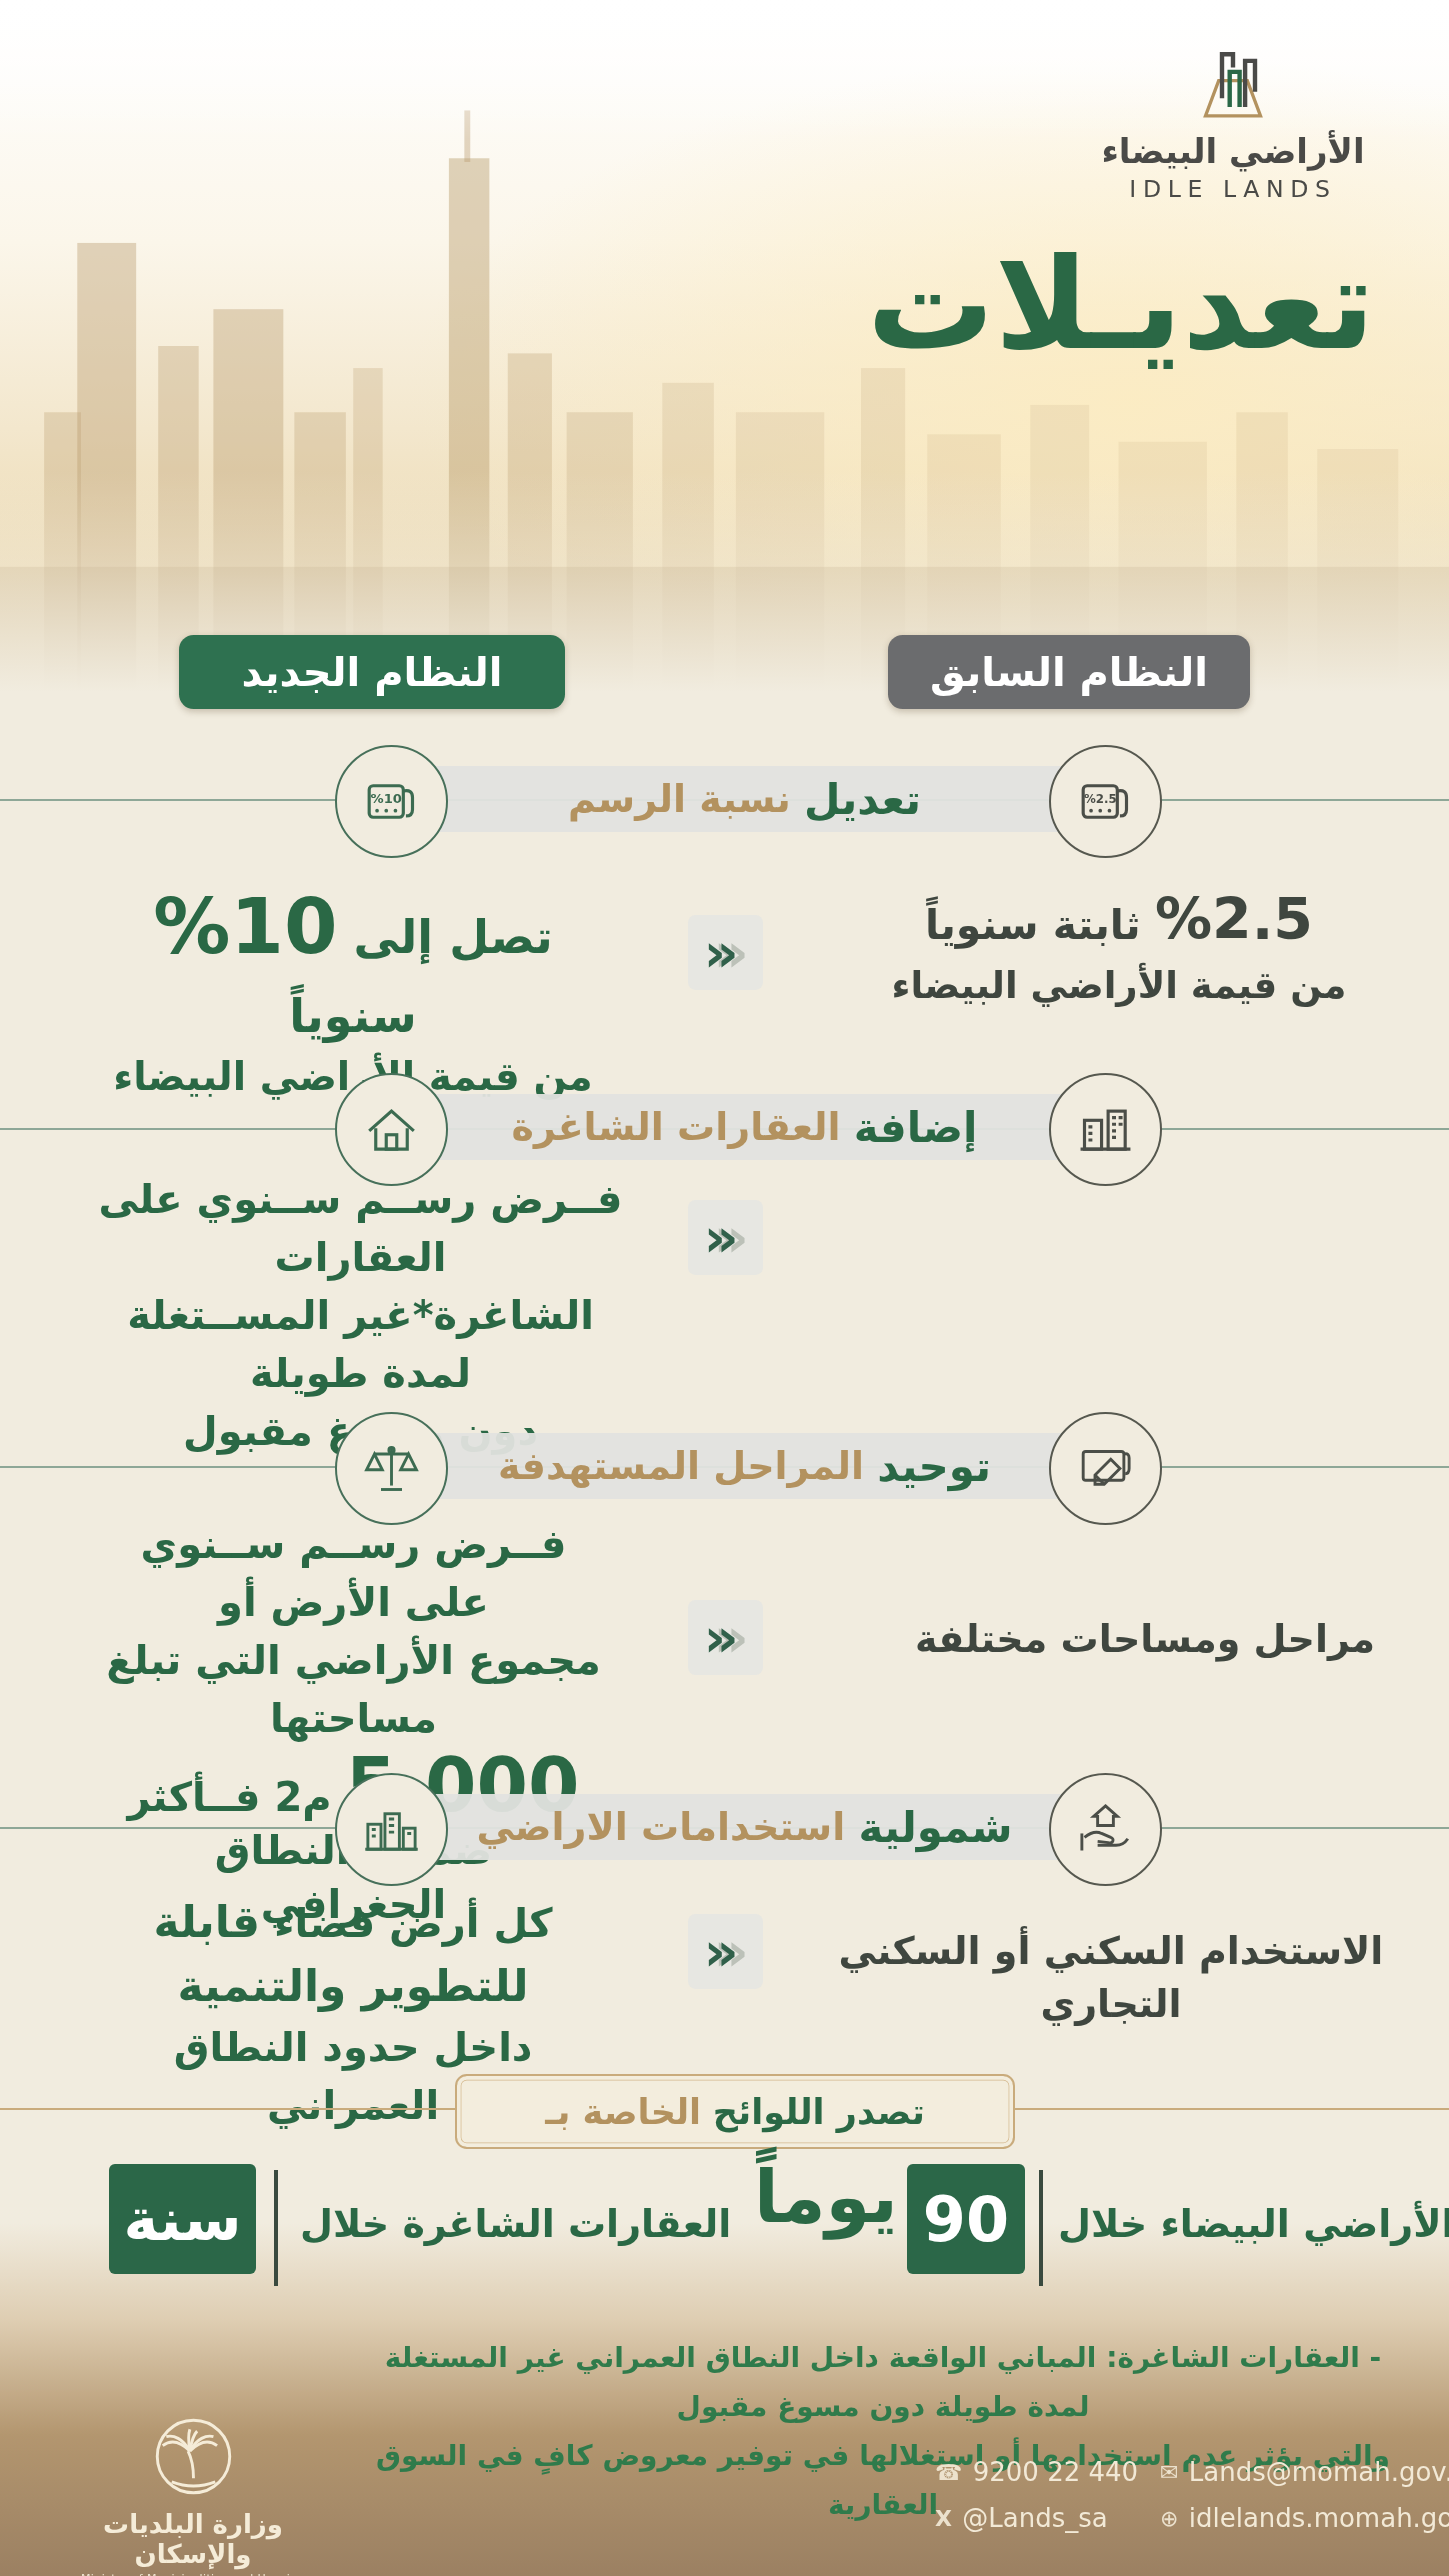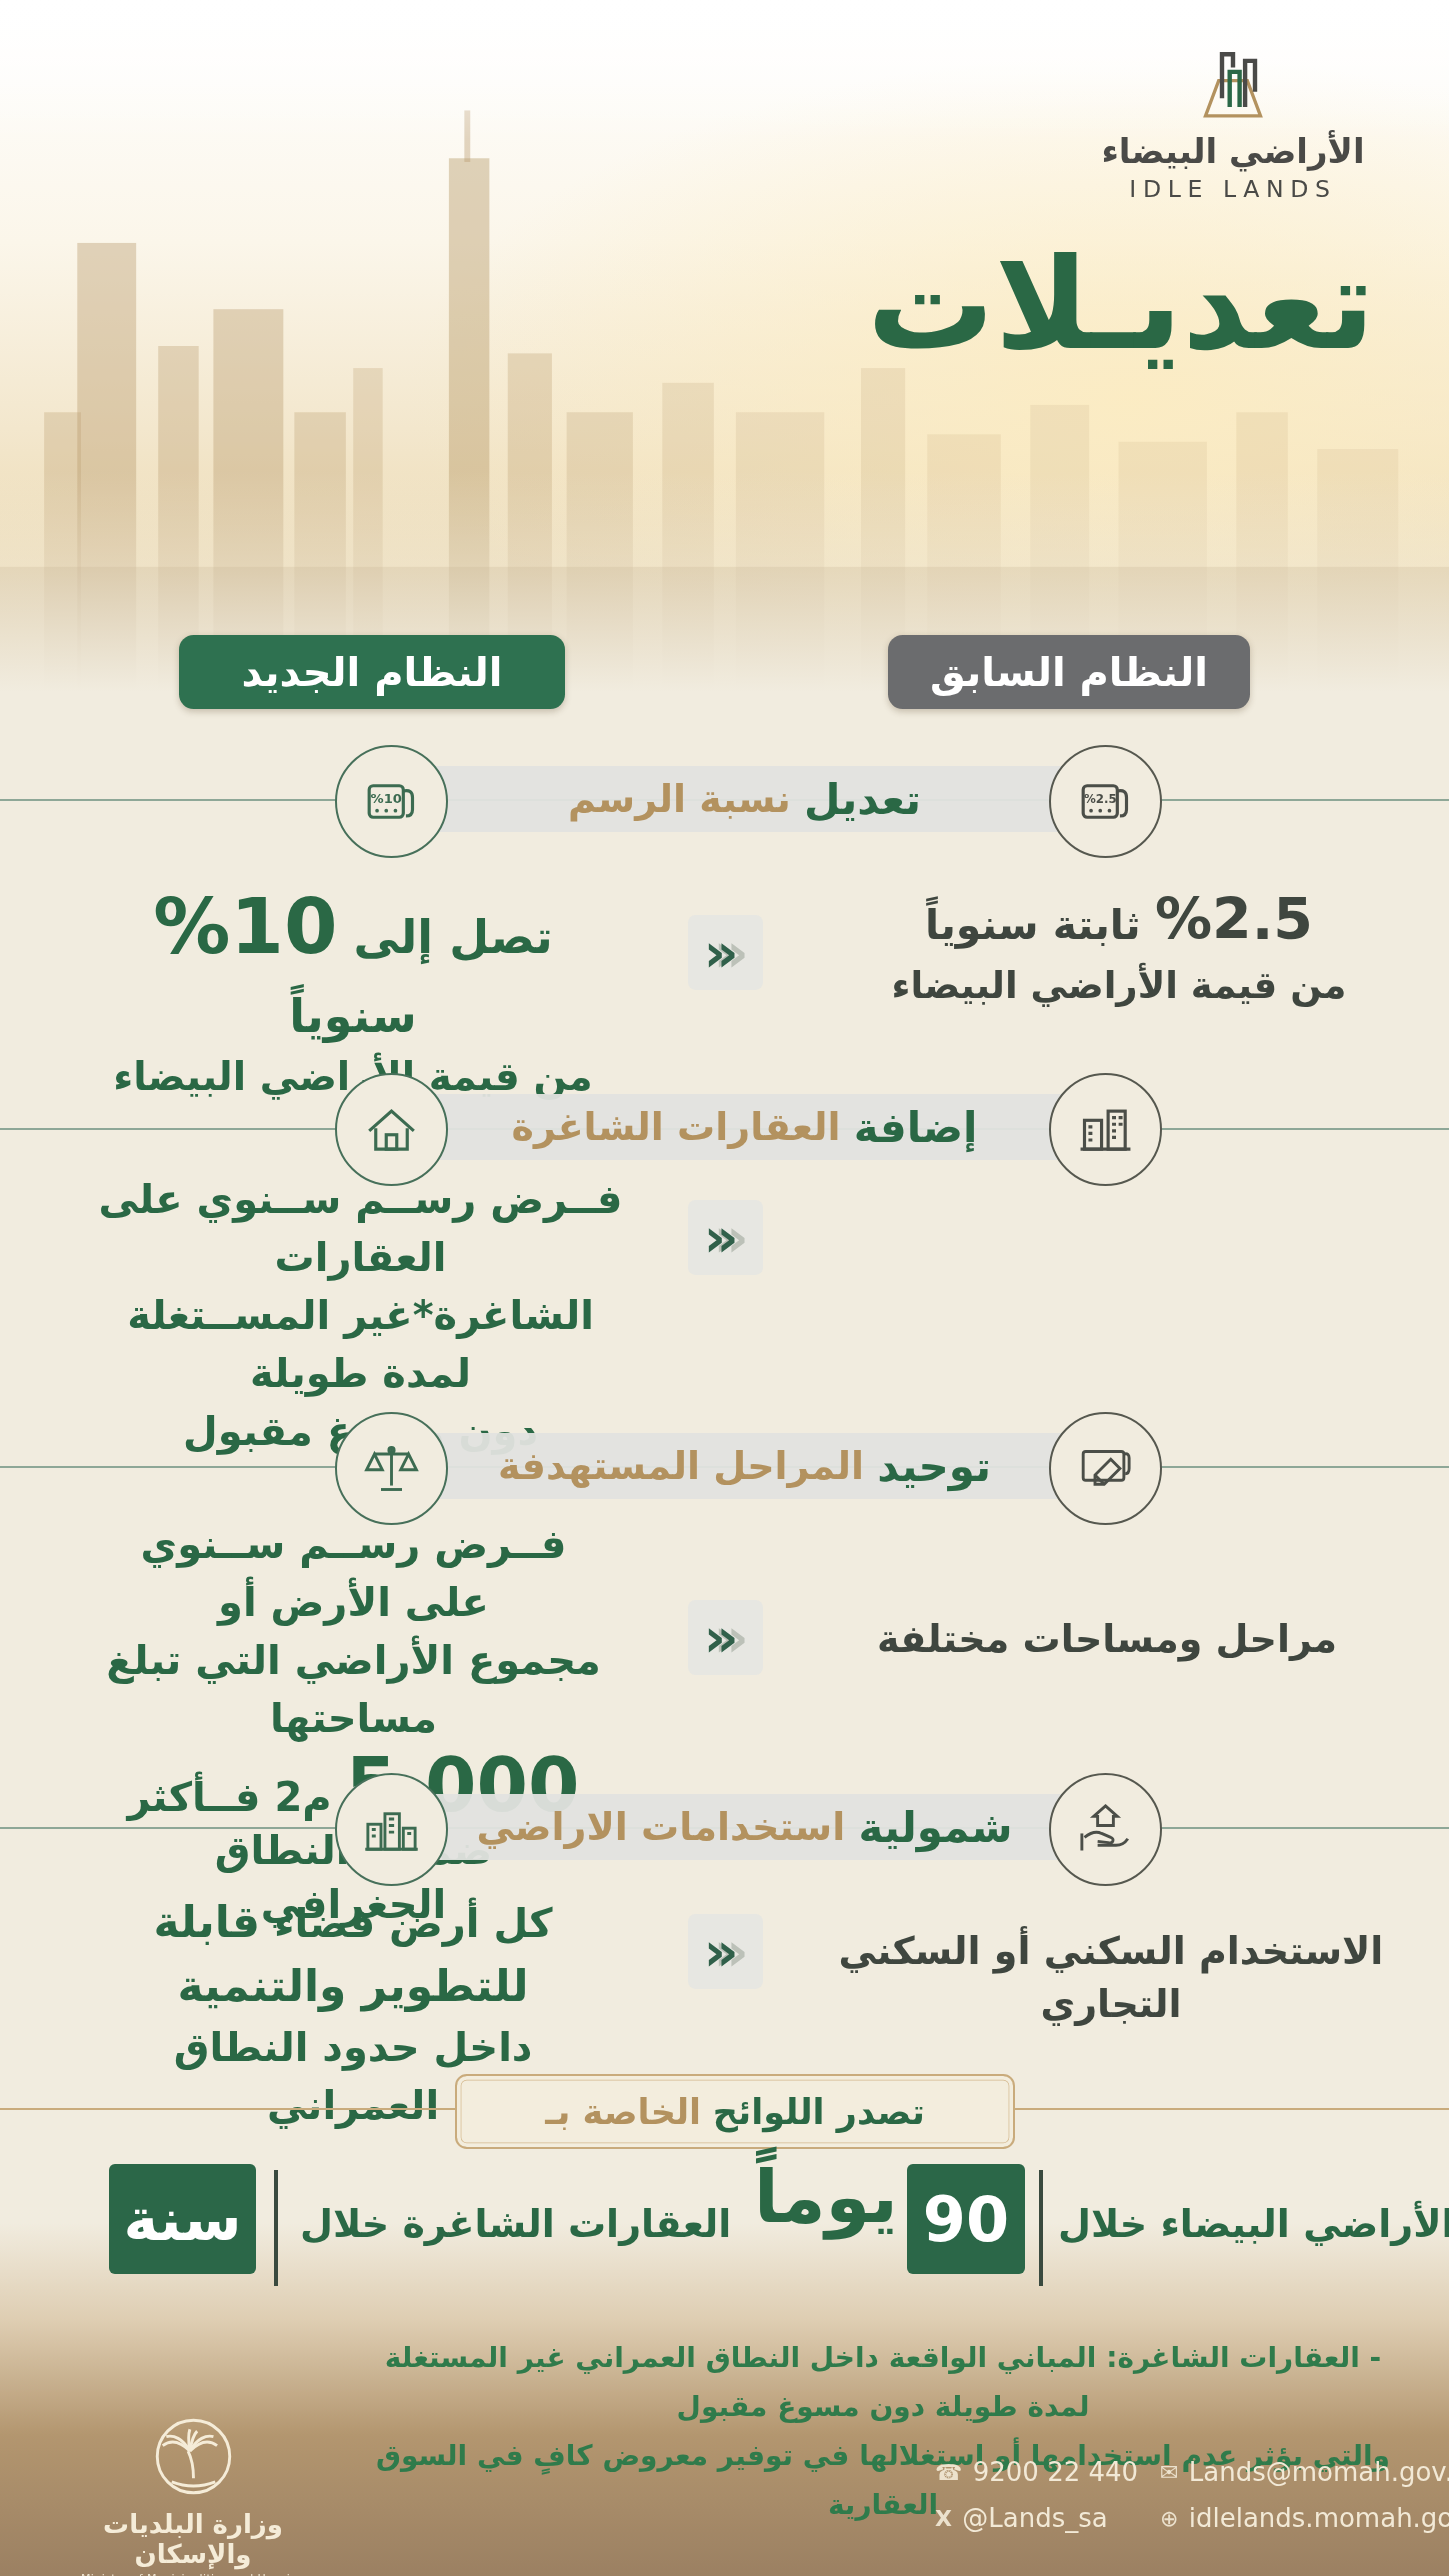--- a/index.html
+++ b/index.html
@@ -270,21 +270,21 @@
 
   <div class="col newcol" style="left:96px;width:515px;top:1515px">
     <div class="l1">فــرض رســم ســنوي على الأرض أو</div>
     <div class="l1">مجموع الأراضي التي تبلغ مساحتها</div>
     <div class="l1" style="line-height:1.25">
       <span class="big5">5,000</span>
       <span>م2 فــأكثر ضمــن النطاق</span>
     </div>
     <div class="l1">الجغرافي</div>
   </div>
-  <div class="col oldcol" style="left:820px;width:574px;top:1613px">
+  <div class="col oldcol" style="left:858px;width:574px;top:1613px">
     <div class="oldline">مراحل ومساحات مختلفة</div>
   </div>
   <div class="chev" style="left:688px;top:1600px">
       <span class="c2">«</span>
       <span class="c1">«</span>
     </div>
 
   <div class="rule" style="top:1827px"></div>
   <div class="hbar" style="top:1794px">
     <span class="hb">شمولية</span>

